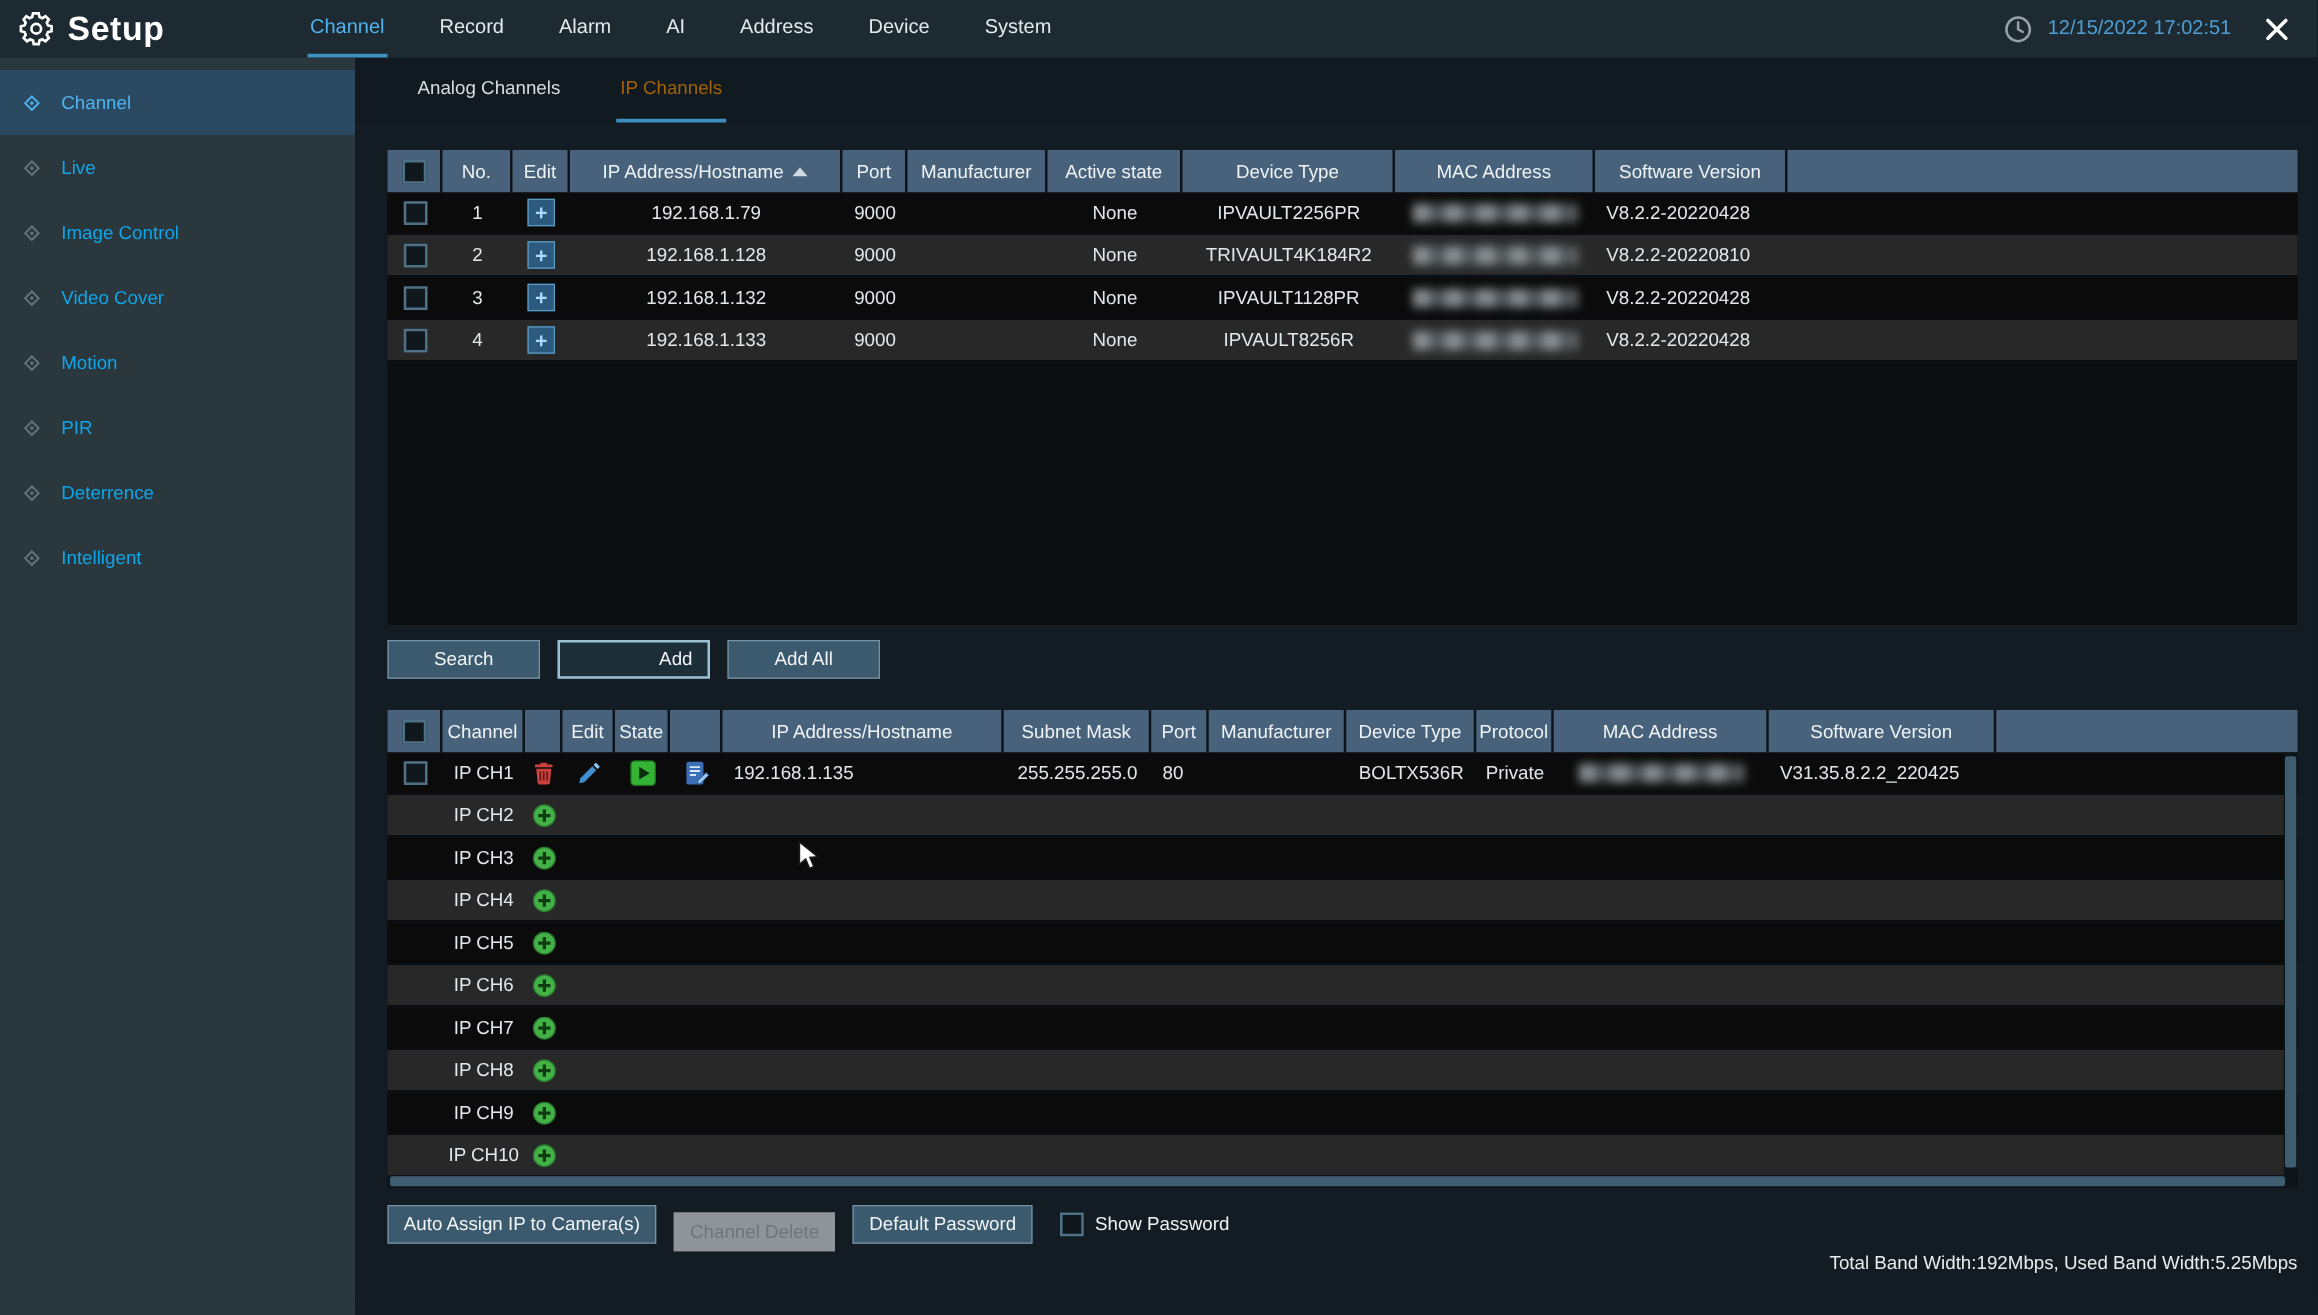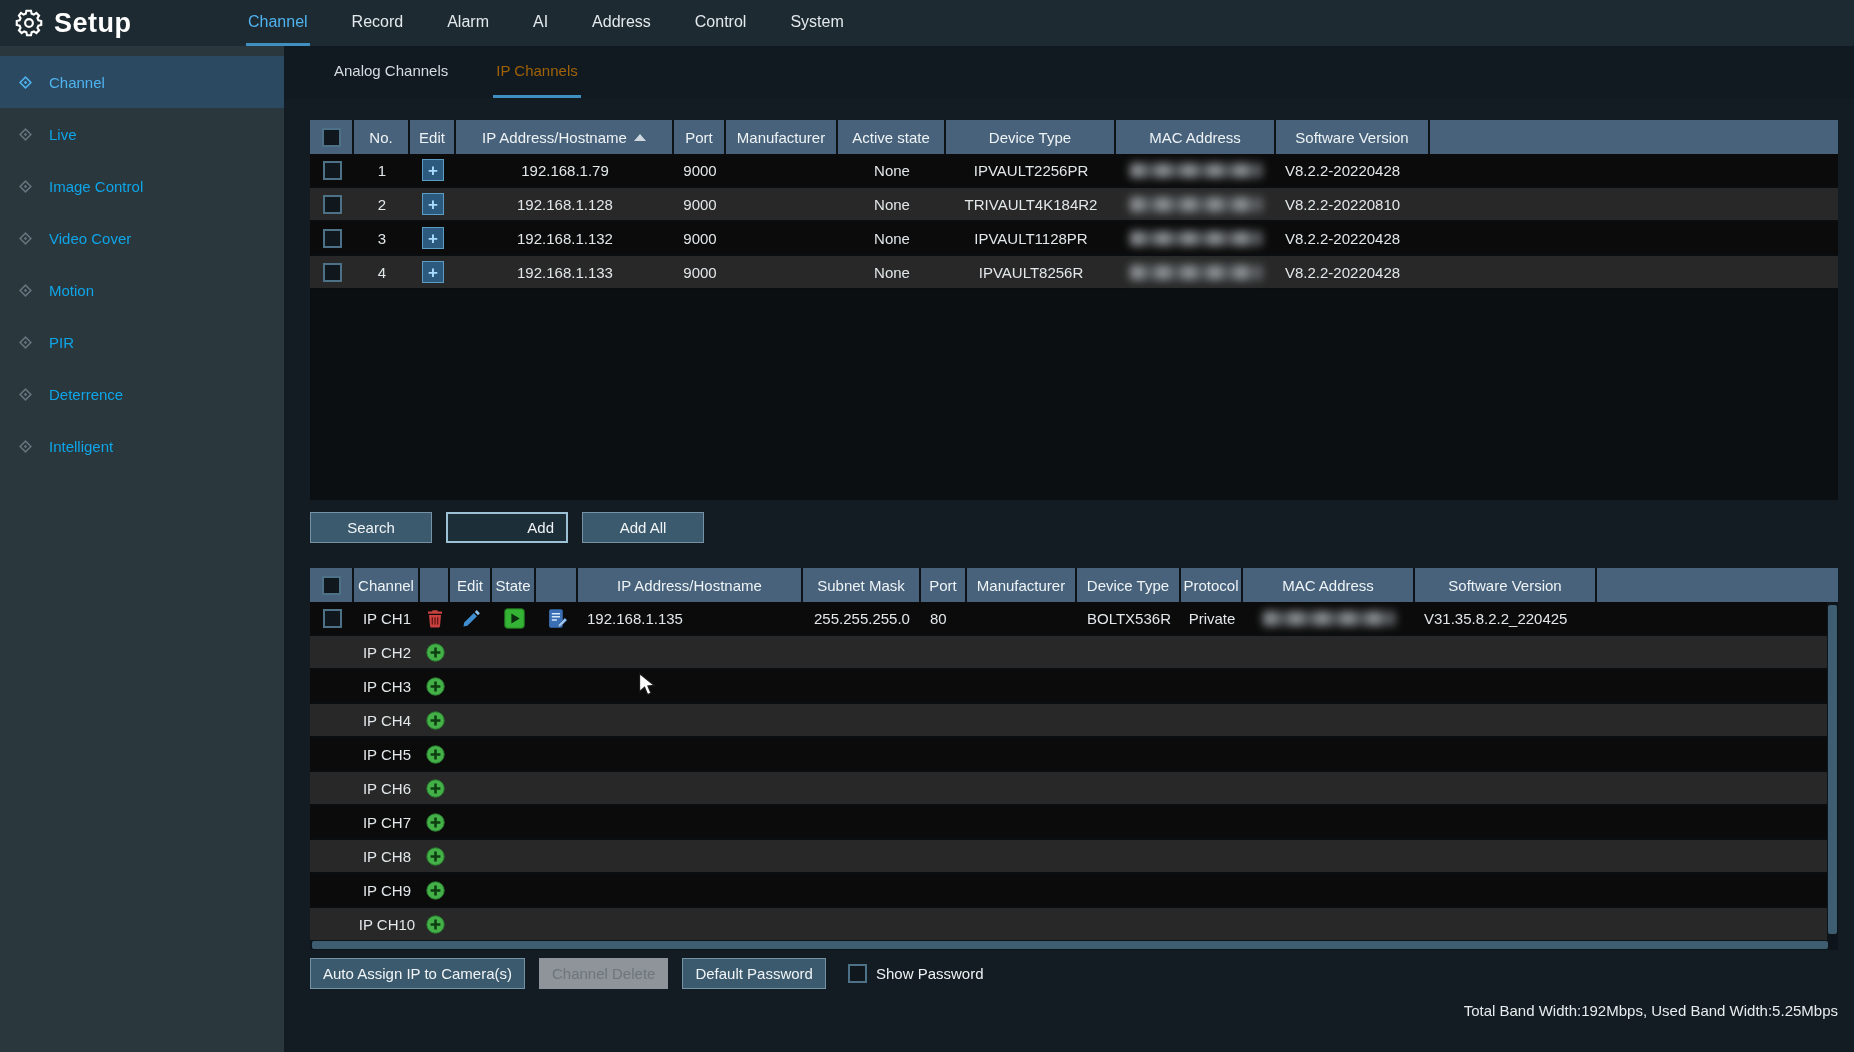--- a/index.html
+++ b/index.html
@@ -91,21 +91,21 @@
   .hthumb{position:absolute;left:2px;top:1px;height:8px;width:1516px;background:#3f5d70;border-radius:2px;}
   .vscroll{position:absolute;right:0;top:34px;bottom:10px;width:11px;background:#0e151a;}
   .vthumb{position:absolute;top:3px;left:1px;width:9px;bottom:6px;background:#3f5d70;border-radius:2px;}
   
   .btnrow{position:absolute;left:26px;top:466px;display:flex;gap:14px;}
   .btn{
     min-width:122px;height:31px;background:#3c5a6d;border:1px solid #7593a5;color:#f0f4f6;
     font-family:inherit;font-size:15px;padding:0 12px;cursor:default;
   }
   .btn.focused{background:#1c2e38;border:2px solid #9cc0d4;text-align:right;}
-  .btn.disabled{background:#8e9499;border:1px solid #8e9499;color:#6e767c;}
+  .btn.disabled{background:#8e9499;border:1px solid #8e9499;color:#6e767c;margin-top:12px;}
   .footrow{position:absolute;left:26px;top:912px;display:flex;gap:14px;align-items:center;}
   .cbwrap{display:flex;align-items:center;gap:9px;margin-left:8px;}
   .cblabel{color:#eef2f4;}
   .bandwidth{position:absolute;right:16px;top:956px;color:#e8ecee;font-size:15px;}
   
   .cursor{position:absolute;left:638px;top:672px;z-index:50;pointer-events:none;}
 </style>
 </head>
 <body>
 
@@ -118,23 +118,37 @@
       </svg>
     </span>
     <span class="apptitle">Setup</span>
   </div>
   <nav class="topnav" id="topnav">
       <span class="navitem active">Channel</span>
       <span class="navitem">Record</span>
       <span class="navitem">Alarm</span>
       <span class="navitem">AI</span>
       <span class="navitem">Address</span>
-      <span class="navitem">Control</span>
+      <span class="navitem">Device</span>
       <span class="navitem">System</span>
     </nav>
+  <div class="topright">
+    <span class="iconbtn">
+      <svg width="23" height="23" viewBox="0 0 22 22">
+        <circle cx="11" cy="11" r="9" fill="none" stroke="#97a1a6" stroke-width="1.9"></circle>
+        <path d="M11 5.6V11l3.6 2" fill="none" stroke="#97a1a6" stroke-width="1.9" stroke-linecap="round"></path>
+      </svg>
+    </span>
+    <span class="datetime">12/15/2022 17:02:51</span>
+    <span class="closex iconbtn">
+      <svg width="21" height="21" viewBox="0 0 20 20">
+        <path d="M3.2 3.2l13.6 13.6M16.8 3.2L3.2 16.8" stroke="#ffffff" stroke-width="2.7" stroke-linecap="round"></path>
+      </svg>
+    </span>
+  </div>
 </div>
 
 <div class="sidebar" id="sidebar">
     <div class="sideitem active">
       <span class="dicon">
         <svg width="17" height="17" viewBox="0 0 16 16">
           <rect x="4.4" y="4.4" width="7.2" height="7.2" transform="rotate(45 8 8)" fill="none" stroke="currentColor" stroke-width="1.4"></rect>
           <rect x="6.9" y="6.9" width="2.2" height="2.2" transform="rotate(45 8 8)" fill="currentColor"></rect>
         </svg>
       </span>

